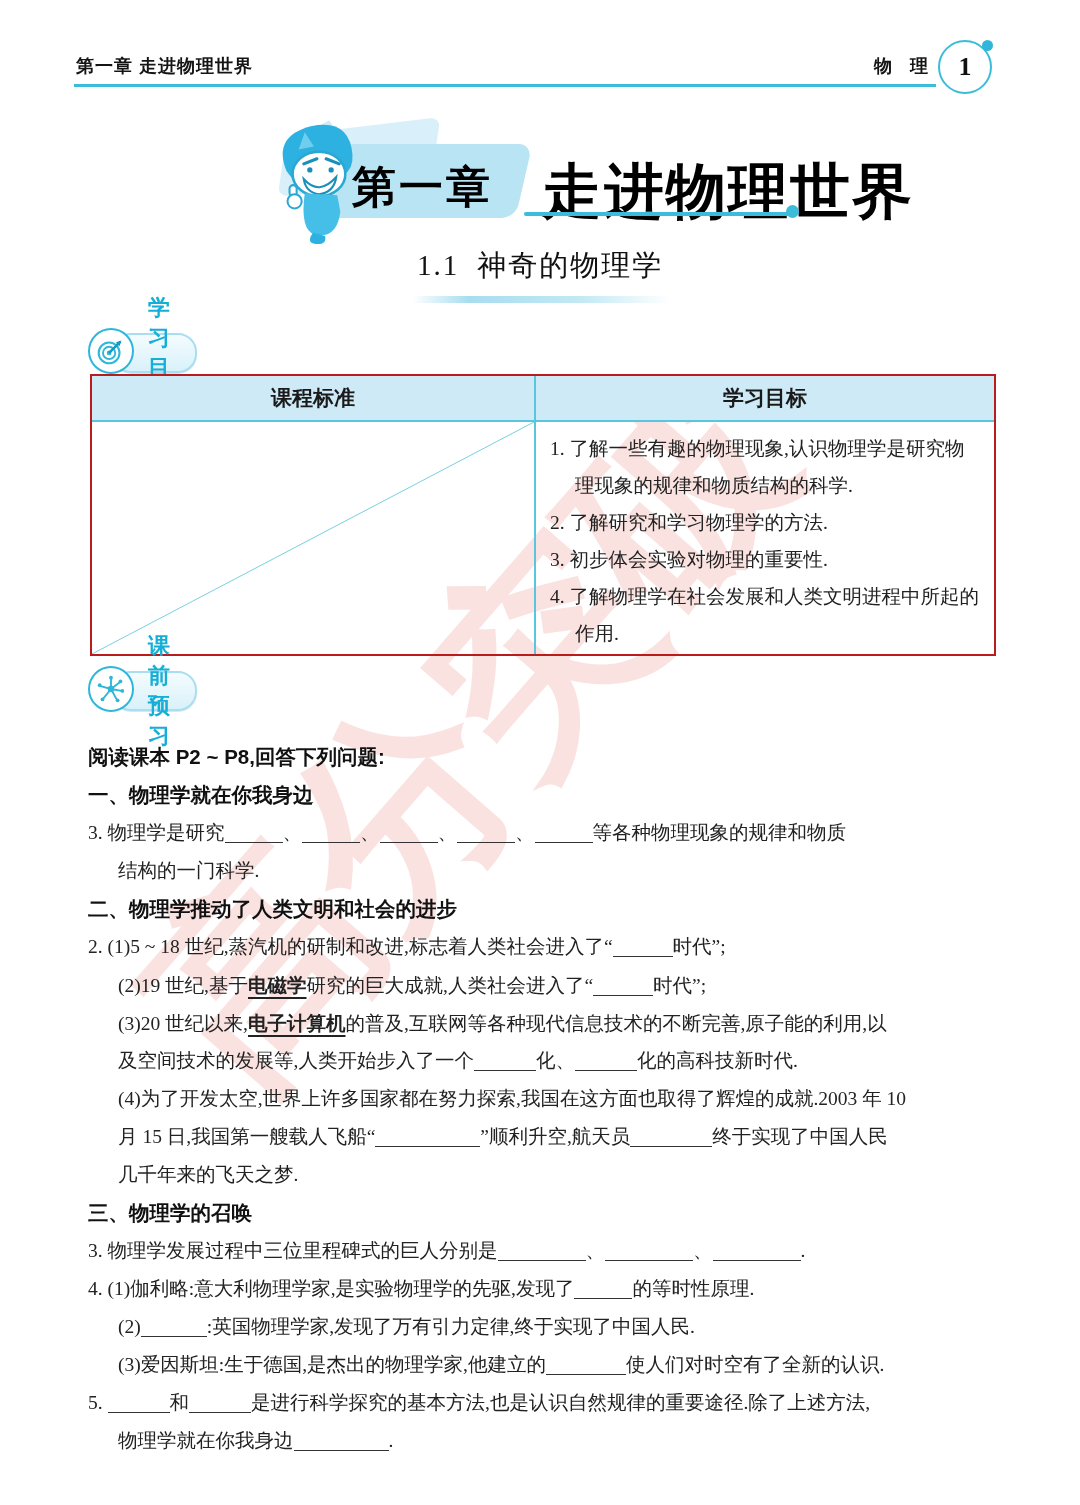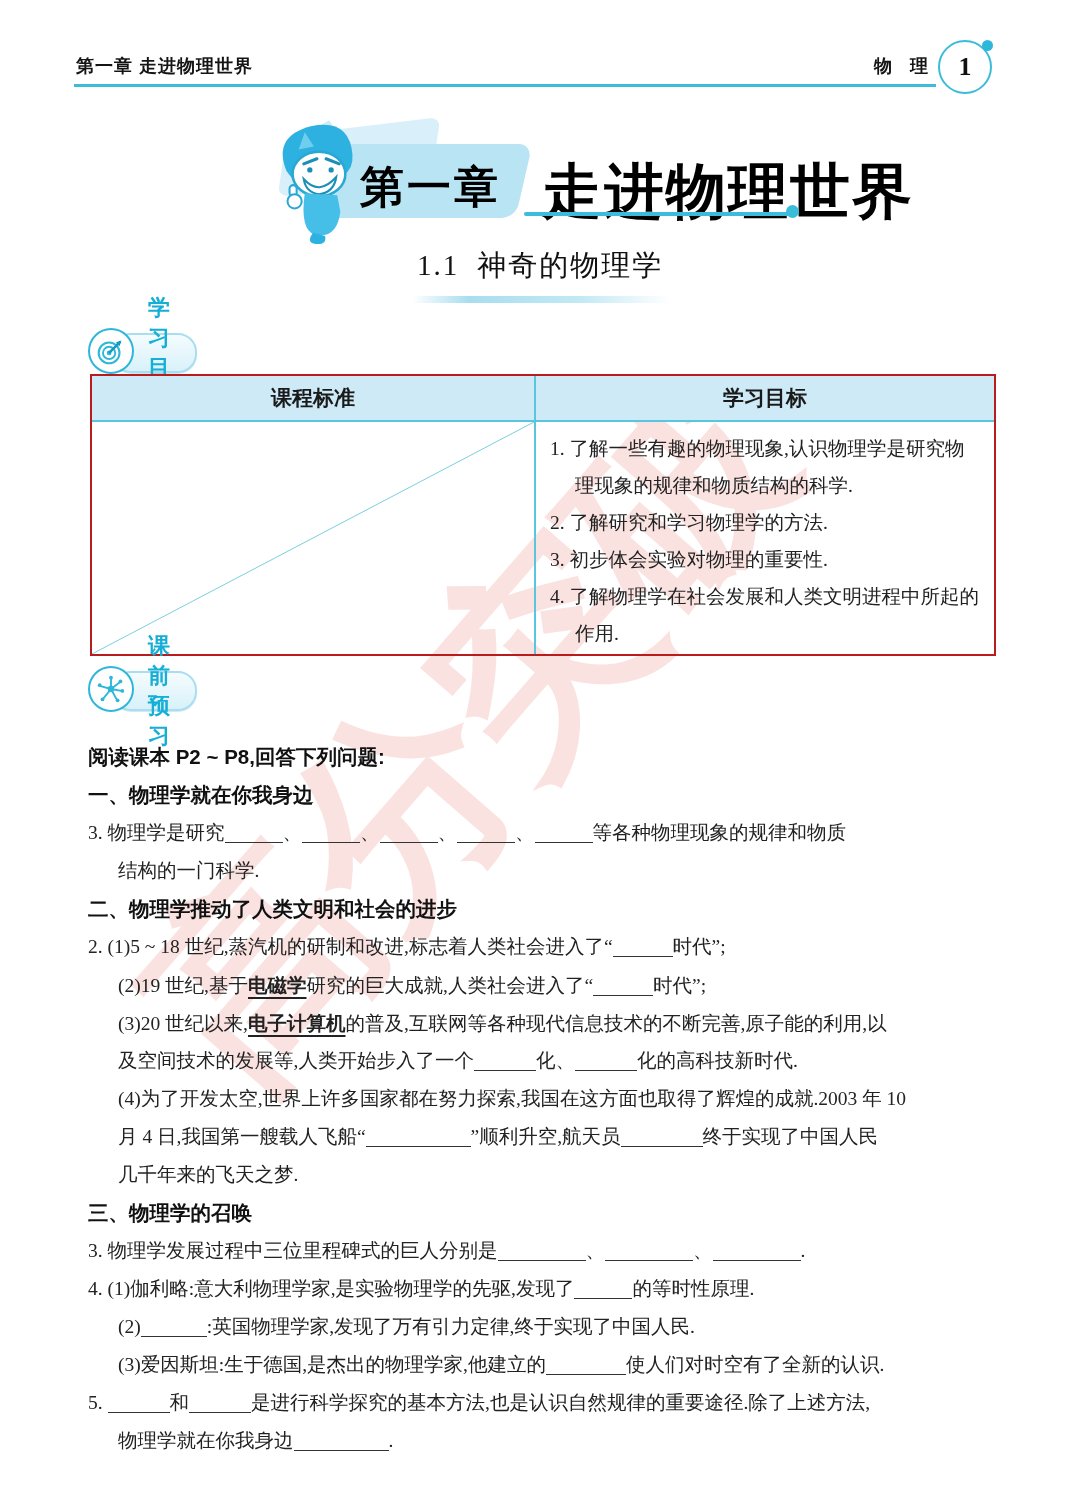--- a/index.html
+++ b/index.html
@@ -24,21 +24,21 @@
   .page-circle{left:938px;top:40px;width:50px;height:50px;border:2px solid #3bbcd9;border-radius:50%;
      display:flex;align-items:center;justify-content:center;font-weight:700;font-size:26px;color:#111;background:#fff;}
   .page-circle-dot{left:982px;top:40px;width:11px;height:11px;border-radius:50%;background:#2fb7da;}
 
   
   .banner-echo{left:284px;top:126px;width:150px;height:62px;background:#d9f0fa;border-radius:10px;
      transform:skewX(-15deg) rotate(-7deg);}
   .chapter-badge{left:324px;top:144px;width:200px;height:74px;background:#b9e4f4;border-radius:14px;
      transform:skewX(-13deg);}
   .chapter-badge-text{left:352px;top:158px;font-family:"Liberation Sans","DejaVu Sans",sans-serif;
-     font-weight:700;font-size:44px;letter-spacing:3px;color:#000;margin-left:8px;}
+     font-weight:700;font-size:44px;letter-spacing:3px;color:#000;}
   .chapter-title{left:542px;top:152px;font-family:"Liberation Sans","DejaVu Sans",sans-serif;
      font-weight:700;font-size:60px;letter-spacing:2px;color:#000;}
   .banner-rule{left:524px;top:212px;width:266px;height:4px;background:#3bbcd9;border-radius:2px;}
   .banner-dot{left:786px;top:205px;width:13px;height:13px;border-radius:50%;background:#3bbcd9;}
   .mascot{left:256px;top:110px;width:130px;height:134px;}
 
   
   .sec-title{left:0;top:246px;width:100%;text-align:center;font-weight:400;font-size:29px;
      letter-spacing:2px;color:#111;}
   .sec-title .num{margin-right:18px;}
@@ -178,21 +178,21 @@
         <div class="pl h"><span>阅读课本 P2 ~ P8,回答下列问题:</span></div>
         <div class="pl h"><span>一、物理学就在你我身边</span></div>
         <div class="pl"><span>3. 物理学是研究</span><span class="bl" style="width: 58px;"></span><span>、</span><span class="bl" style="width: 58px;"></span><span>、</span><span class="bl" style="width: 58px;"></span><span>、</span><span class="bl" style="width: 58px;"></span><span>、</span><span class="bl" style="width: 58px;"></span><span>等各种物理现象的规律和物质</span></div>
         <div class="pl i1"><span>结构的一门科学.</span></div>
         <div class="pl h"><span>二、物理学推动了人类文明和社会的进步</span></div>
         <div class="pl"><span>2. (1)5 ~ 18 世纪,蒸汽机的研制和改进,标志着人类社会进入了“</span><span class="bl" style="width: 60px;"></span><span>时代”;</span></div>
         <div class="pl i1"><span>(2)19 世纪,基于</span><span class="bu">电磁学</span><span>研究的巨大成就,人类社会进入了“</span><span class="bl" style="width: 60px;"></span><span>时代”;</span></div>
         <div class="pl i1"><span>(3)20 世纪以来,</span><span class="bu">电子计算机</span><span>的普及,互联网等各种现代信息技术的不断完善,原子能的利用,以</span></div>
         <div class="pl i1"><span>及空间技术的发展等,人类开始步入了一个</span><span class="bl" style="width: 62px;"></span><span>化、</span><span class="bl" style="width: 62px;"></span><span>化的高科技新时代.</span></div>
         <div class="pl i1"><span>(4)为了开发太空,世界上许多国家都在努力探索,我国在这方面也取得了辉煌的成就.2003 年 10</span></div>
-        <div class="pl i1"><span>月 4 日,我国第一艘载人飞船“</span><span class="bl" style="width: 105px;"></span><span>”顺利升空,航天员</span><span class="bl" style="width: 82px;"></span><span>终于实现了中国人民</span></div>
+        <div class="pl i1"><span>月 15 日,我国第一艘载人飞船“</span><span class="bl" style="width: 105px;"></span><span>”顺利升空,航天员</span><span class="bl" style="width: 82px;"></span><span>终于实现了中国人民</span></div>
         <div class="pl i1"><span>几千年来的飞天之梦.</span></div>
         <div class="pl h"><span>三、物理学的召唤</span></div>
         <div class="pl"><span>3. 物理学发展过程中三位里程碑式的巨人分别是</span><span class="bl" style="width: 88px;"></span><span>、</span><span class="bl" style="width: 88px;"></span><span>、</span><span class="bl" style="width: 88px;"></span><span>.</span></div>
         <div class="pl"><span>4. (1)伽利略:意大利物理学家,是实验物理学的先驱,发现了</span><span class="bl" style="width: 58px;"></span><span>的等时性原理.</span></div>
         <div class="pl i1"><span>(2)</span><span class="bl" style="width: 66px;"></span><span>:英国物理学家,发现了万有引力定律,终于实现了中国人民.</span></div>
         <div class="pl i1"><span>(3)爱因斯坦:生于德国,是杰出的物理学家,他建立的</span><span class="bl" style="width: 80px;"></span><span>使人们对时空有了全新的认识.</span></div>
         <div class="pl"><span>5. </span><span class="bl" style="width: 62px;"></span><span>和</span><span class="bl" style="width: 62px;"></span><span>是进行科学探究的基本方法,也是认识自然规律的重要途径.除了上述方法,</span></div>
         <div class="pl i1"><span>物理学就在你我身边</span><span class="bl" style="width: 95px;"></span><span>.</span></div>
       </div>
 

